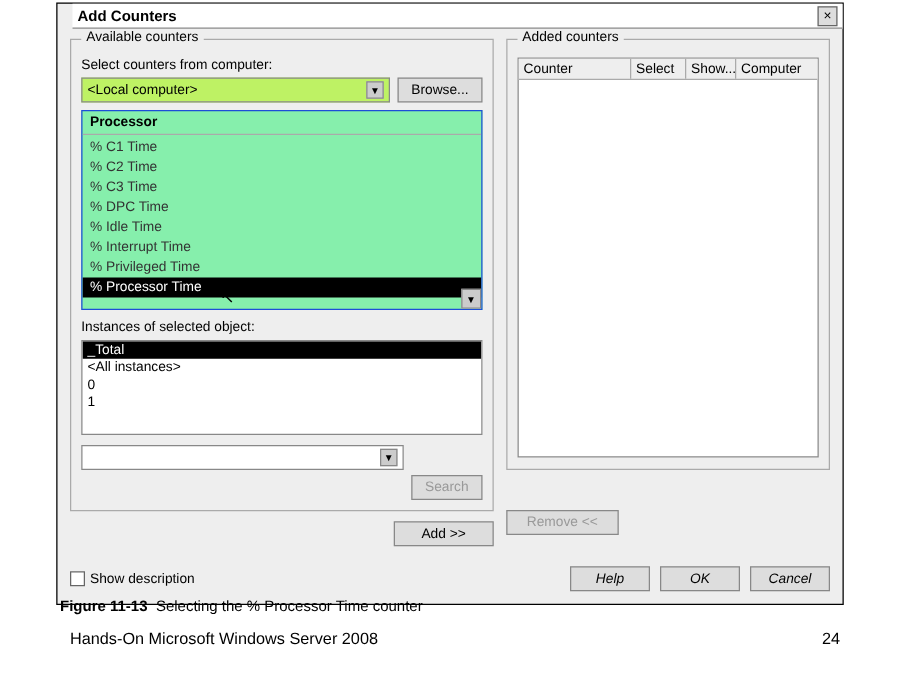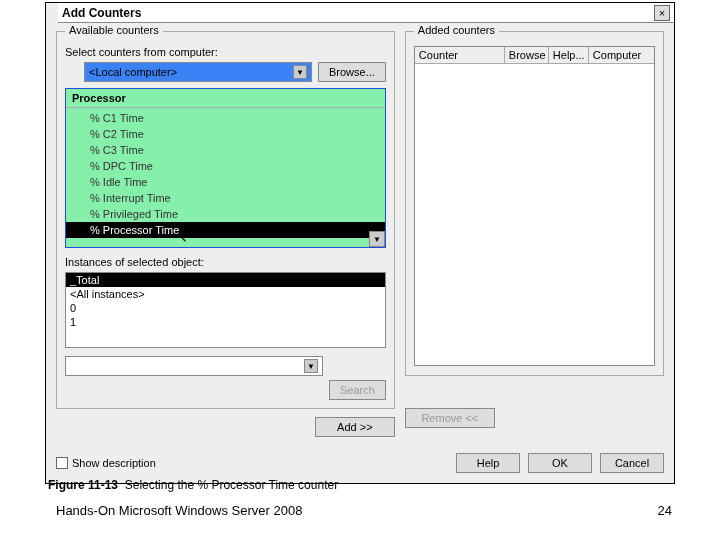--- a/index.html
+++ b/index.html
@@ -66,27 +66,26 @@
     font-size: 11px;
   }
   .left-col { width: 340px; }
   .right-col { width: 260px; }
   .label { font-size: 11px; margin-bottom: 4px; }
   .row { display: flex; gap: 6px; margin-bottom: 6px; }
   .dropdown {
     flex: 1;
     height: 20px;
     border: 1px solid #888;
-    background: #3b82f6;
+    background: #bef264;
     display: flex;
     align-items: center;
     padding: 0 4px;
     justify-content: space-between;
     font-size: 11px;
-    margin-left: 19px;
   }
   .dd-arrow {
     width: 14px;
     height: 14px;
     background: #ccc;
     border: 1px solid #888;
     display: flex;
     align-items: center;
     justify-content: center;
     font-size: 8px;
@@ -112,21 +111,21 @@
   .counter-header {
     font-weight: bold;
     padding: 3px 6px;
     border-bottom: 1px solid #aaa;
     font-size: 11px;
   }
   .counter-items {
     padding: 2px 0;
   }
   .counter-item {
-    padding: 2px 24px;
+    padding: 2px 6px;
     font-size: 11px;
     color: #333;
     white-space: nowrap;
   }
   .counter-item.selected {
     background: #000;
     color: #fff;
   }
   .cursor-arrow {
     position: absolute;
@@ -214,20 +213,21 @@
   }
   .checkbox {
     width: 12px;
     height: 12px;
     border: 1px solid #666;
     background: #fff;
   }
   .footer-btns {
     display: flex;
     gap: 8px;
+    font-style: italic;
   }
   .footer-btns .btn { width: 64px; justify-content: center; }
   .caption {
     position: absolute;
     left: 48px;
     top: 478px;
     font-size: 12px;
     text-align: center;
   }
   .caption b { font-weight: bold; }
@@ -310,22 +310,22 @@
         </div>
       </div>
     </div>
 
     <div class="right-col">
       <div class="fieldset" style="height:345px;">
         <div class="fieldset-legend">Added counters</div>
         <div class="added-table">
           <div class="table-header">
             <div class="th" style="width:90px">Counter</div>
-            <div class="th" style="width:44px">Browse</div>
-            <div class="th" style="width:40px">Help...</div>
+            <div class="th" style="width:44px">Select</div>
+            <div class="th" style="width:40px">Show...</div>
             <div class="th" style="flex:1;border-right:none">Computer</div>
           </div>
         </div>
       </div>
       <div class="remove-row">
         <div class="btn disabled" style="width:90px;justify-content:center;">
           <span>Remove &lt;&lt;</span>
         </div>
       </div>
     </div>

